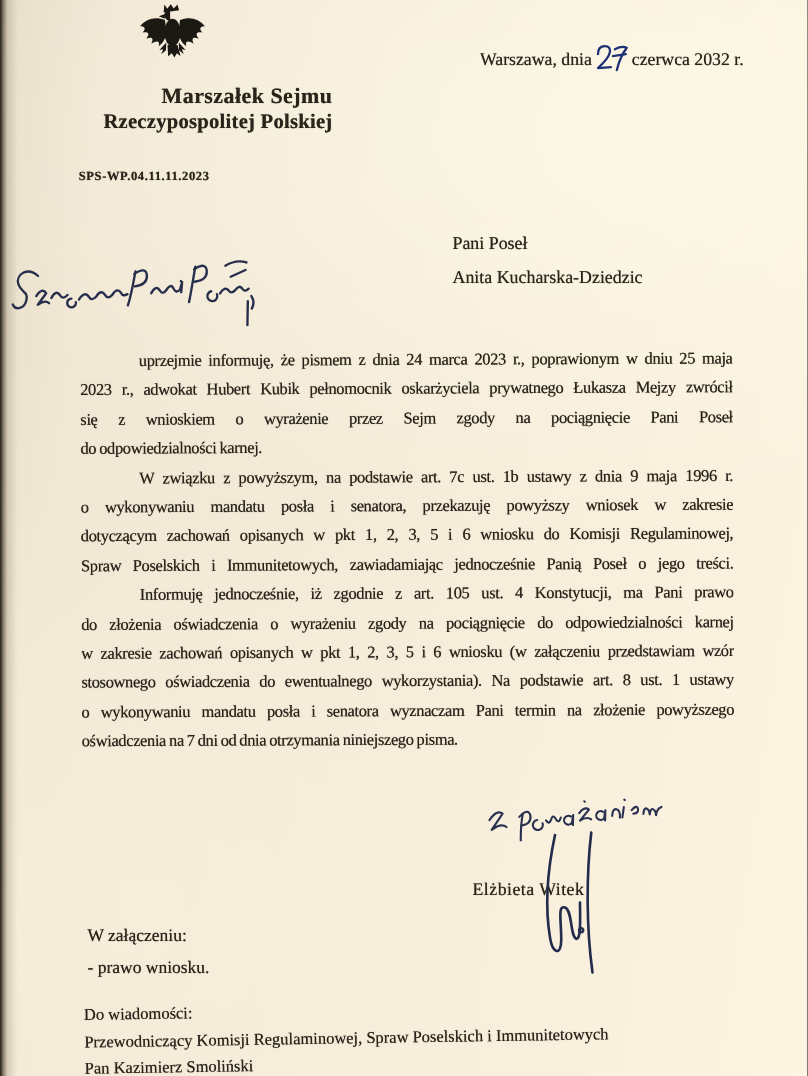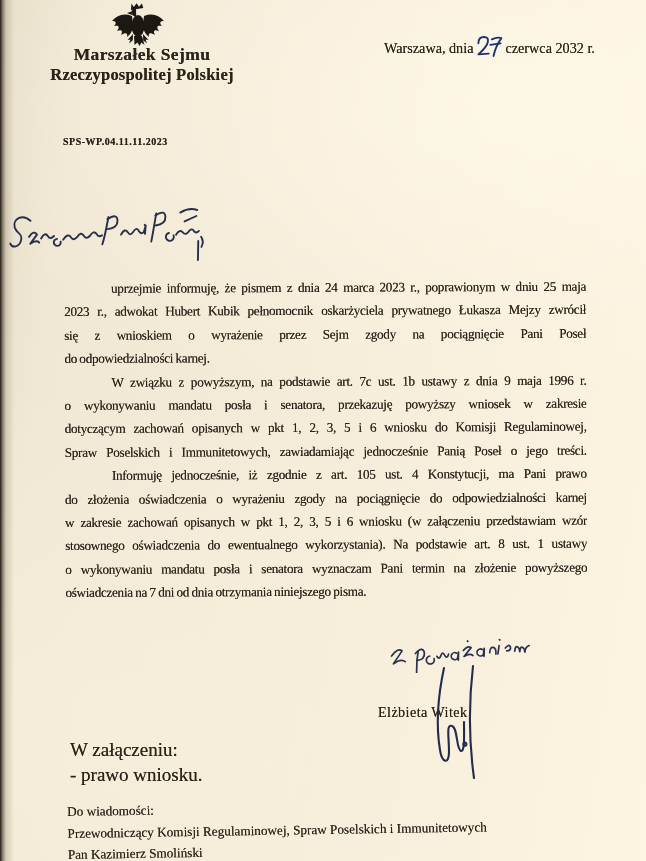--- a/index.html
+++ b/index.html
@@ -14,41 +14,41 @@
       radial-gradient(700px 500px at 15% 85%, rgba(250,242,224,.5), transparent 70%),
       linear-gradient(98deg,#e6ddc8 0%,#f0e7d4 12%,#f4ebd8 45%,#f9f0dd 78%,#fdf4e1 100%);
   }
   .edge-left{
     position:absolute;left:0;top:0;width:14px;height:100%;
     background:linear-gradient(90deg,#241f15 0px,rgba(70,60,42,.55) 3px,rgba(110,96,70,.22) 6px,rgba(120,105,80,0) 14px);
     pointer-events:none;
   }
   .typed{ text-shadow:0 0 .6px rgba(43,36,26,.75); }
   .emblem{position:absolute;left:110px;top:2px;width:56px;height:50px;}
-  .sender{position:absolute;left:18px;top:44px;width:248px;text-align:center;}
+  .sender{position:absolute;left:18px;top:66px;width:248px;text-align:right;}
   .sender .l1{font-size:17.5px;font-weight:700;letter-spacing:.4px;}
   .sender .l2{font-size:16.5px;font-weight:700;letter-spacing:.2px;}
   .ref{position:absolute;left:63px;top:136px;font-weight:700;font-size:10px;letter-spacing:.5px;}
   .dateline{position:absolute;left:384px;top:33px;display:flex;align-items:flex-end;font-size:14.2px;}
   .dateline .day{width:27px;height:27px;margin:0 2px -3px 3px;flex:none;}
   .recipient{position:absolute;left:362px;top:182px;font-size:14.3px;line-height:27px;}
   .hw-greeting{position:absolute;left:5px;top:204px;width:212px;height:62px;}
   .body-block{
     position:absolute;left:64px;top:277px;width:522px;
     font-size:13.2px;line-height:23.4px;
     letter-spacing:-.3px;word-spacing:-.6px;
     transform:rotate(-.25deg);transform-origin:left top;
   }
   .bl{height:23.4px;overflow:hidden;text-align:justify;text-align-last:justify;}
   .bl.last{text-align-last:left;}
   .bl.ind{text-indent:47px;}
   .hw-closing{position:absolute;left:381px;top:631px;width:156px;height:42px;}
   .signer{position:absolute;left:378px;top:704px;font-size:14.2px;letter-spacing:.4px;}
   .hw-signature{position:absolute;left:427px;top:664px;width:58px;height:118px;}
-  .attachments{position:absolute;left:70px;top:737px;font-size:19px;line-height:25px;}
+  .attachments{position:absolute;left:70px;top:737px;font-size:14px;line-height:25px;}
   .ccblock{
     position:absolute;left:68px;top:801px;font-size:13.2px;line-height:21.6px;
     transform:rotate(-.9deg);transform-origin:left bottom;white-space:nowrap;
   }
   .ink-stroke{fill:none;stroke:#272f4c;stroke-width:1.9;stroke-linecap:round;stroke-linejoin:round;}
   .ink-thin{fill:none;stroke:#2a3150;stroke-width:1.7;stroke-linecap:round;stroke-linejoin:round;}
   .ink-sig{fill:none;stroke:#232c4c;stroke-width:2.1;stroke-linecap:round;stroke-linejoin:round;}
   .ink-day{fill:none;stroke:#1d3076;stroke-width:2.3;stroke-linecap:round;stroke-linejoin:round;}
 </style>
 </head>
@@ -81,20 +81,24 @@
     <span>czerwca 2032 r.</span>
   </div>
 
   <div class="sender typed">
     <div class="l1">Marszałek Sejmu</div>
     <div class="l2">Rzeczypospolitej Polskiej</div>
   </div>
 
   <div class="ref typed">SPS-WP.04.11.11.2023</div>
 
+  <div class="recipient typed">
+    <div>Pani Poseł</div>
+    <div>Anita Kucharska-Dziedzic</div>
+  </div>
 
   <svg class="hw-greeting" viewBox="0 0 212 62" role="img" aria-label="Szanowna Pani Poseł,">
     <g class="ink-stroke" transform="rotate(-2 106 31)">
       <path d="M26,14 C18,6 8,12 10,20 C12,27 18,26 16,33 C14,40 7,41 5,36"></path>
       <path d="M24,30 q5,-7 8,-2 l-7,9 q6,-4 9,-1"></path>
       <path d="M36,32 q4,-7 7,-2 q2,4 6,0"></path>
       <path d="M52,33 a3.5,3.5 0 1 0 3.5,3"></path>
       <path d="M58,34 q5,-7 8,-2 q2,4 6,0 q4,-6 7,-1 q2,4 6,0 q4,-6 7,-1 q1,3 5,1"></path>
       <path d="M104,13 C102,22 100,32 97,40"></path>
       <path d="M103,15 q10,-6 10,2 q0,7 -10,8"></path>

